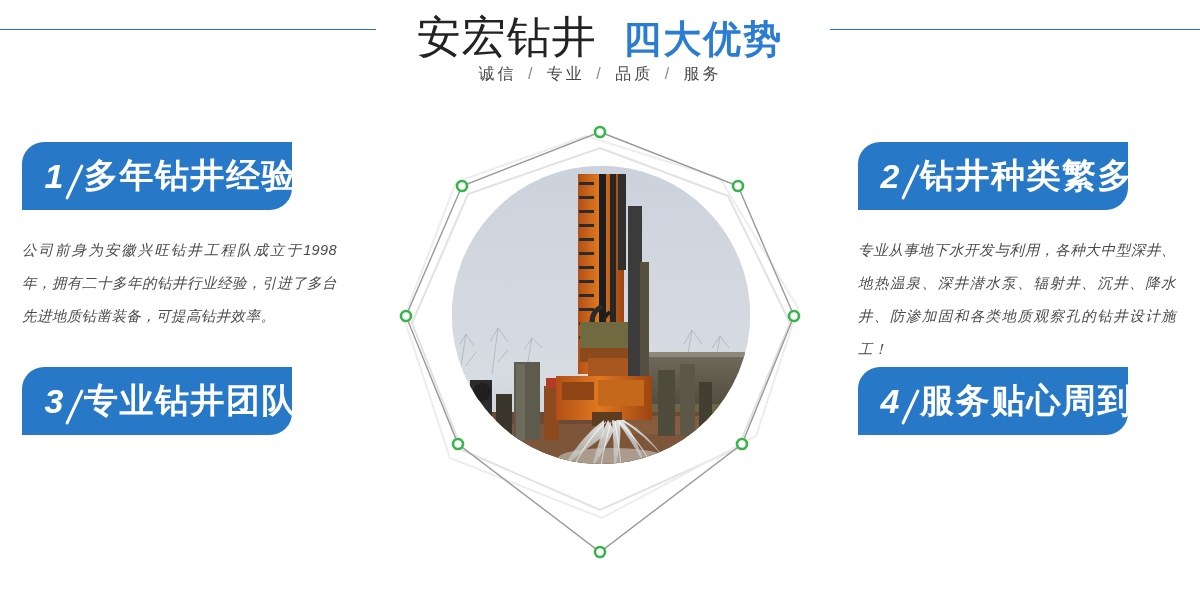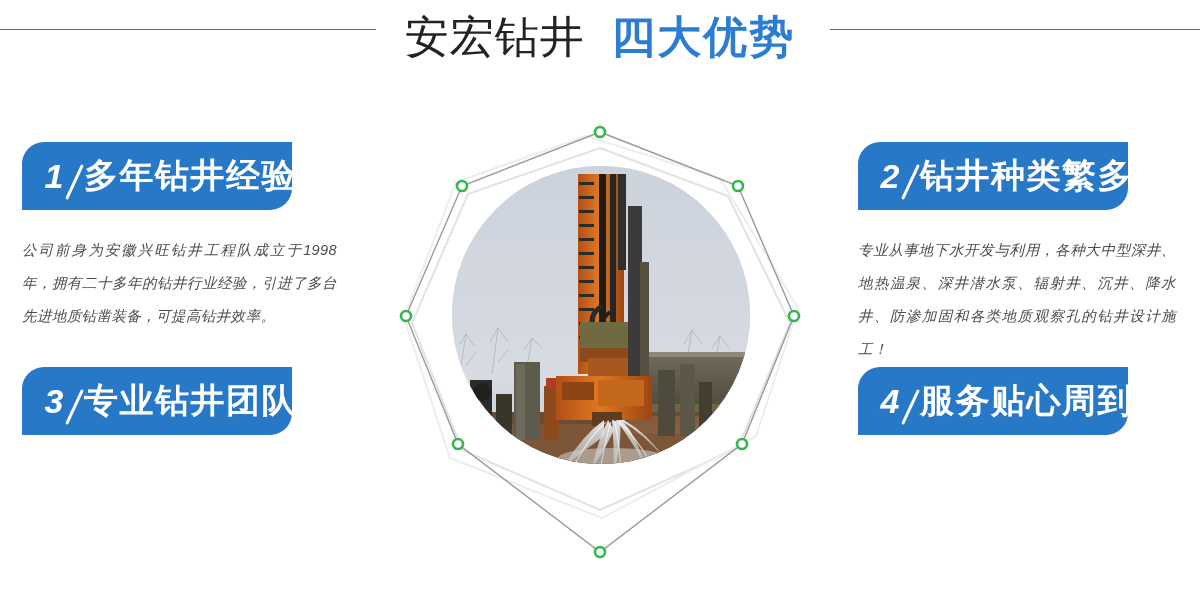--- a/index.html
+++ b/index.html
@@ -42,21 +42,21 @@
     text-align: center;
     white-space: nowrap;
   }
   #title-main {
     font-size: 44px;
     font-weight: 400;
     color: #232323;
     letter-spacing: 1px;
   }
   #title-accent {
-    font-size: 44px;
+    font-size: 38px;
     font-weight: 700;
     color: #2b7cd3;
     letter-spacing: 2px;
     margin-left: 22px;
   }
   #subtitle {
     position: absolute;
     left: 0; top: 64px;
     width: 1200px;
     text-align: center;
@@ -163,20 +163,29 @@
 
   <div id="header">
     <div class="rule left"></div>
     <div class="rule right"></div>
 
     <div id="title-row">
       <span id="title-main">安宏钻井</span>
       <span id="title-accent">四大优势</span>
     </div>
 
+    <div id="subtitle">
+      <span>诚信</span>
+      <span class="sep">/</span>
+      <span>专业</span>
+      <span class="sep">/</span>
+      <span>品质</span>
+      <span class="sep">/</span>
+      <span>服务</span>
+    </div>
   </div>
 
   <div class="feature col-left row-top">
     <div class="badge">
       <span class="badge-num">1</span>
       <span class="badge-title">多年钻井经验</span>
     </div>
     <p class="body-text">公司前身为安徽兴旺钻井工程队成立于1998年，拥有二十多年的钻井行业经验，引进了多台先进地质钻凿装备，可提高钻井效率。</p>
   </div>
 

